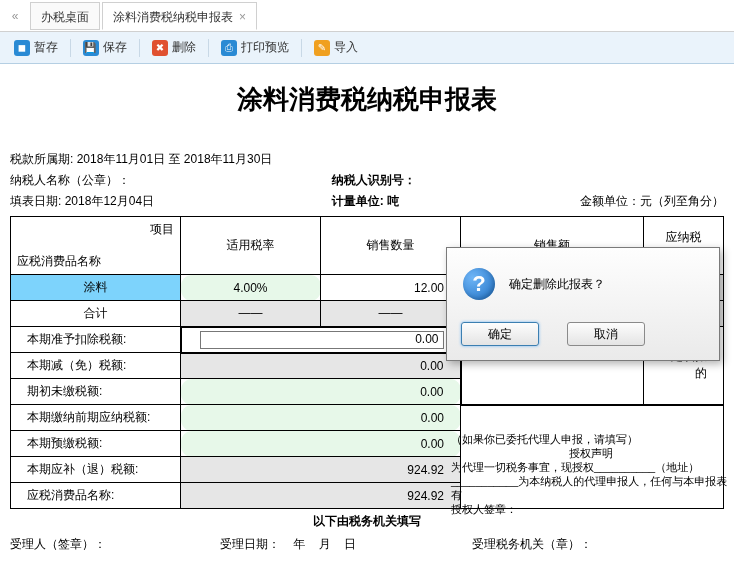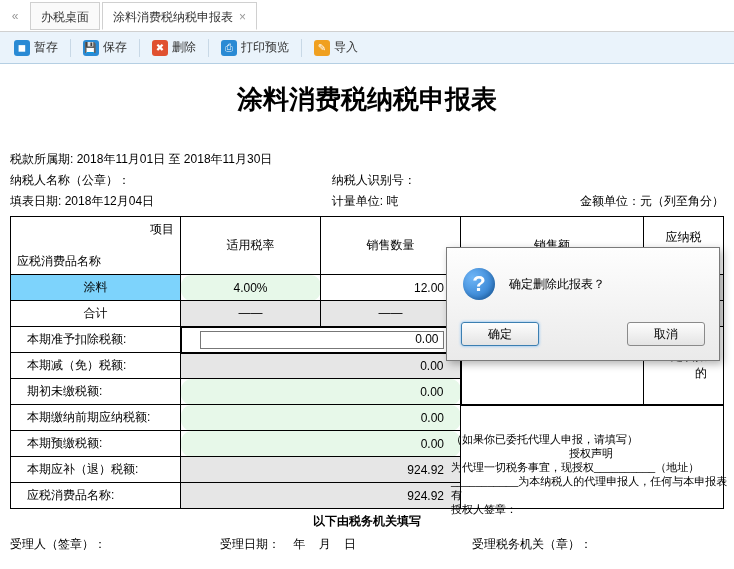--- a/index.html
+++ b/index.html
@@ -78,21 +78,21 @@
       text-align: center;
       font-size: 26px;
       font-weight: bold;
       padding: 10px 0 32px;
     }
     .meta-row {
       display: flex;
       padding: 2px 0;
     }
     .meta-left { flex: 1.1; }
-    .meta-mid { flex: 0.9; }
+    .meta-mid { flex: 0.9; font-weight: bold; }
     .meta-right { flex: 1; text-align: right; }
 
     table.grid {
       width: 100%;
       border-collapse: collapse;
       margin-top: 4px;
     }
     table.grid td, table.grid th {
       border: 1px solid #000;
       padding: 3px 16px;
@@ -180,22 +180,22 @@
       width: 32px; height: 32px;
       border-radius: 50%;
       background: radial-gradient(circle at 30% 30%, #6fb5f6, #1e6fc3);
       color: #fff;
       display: flex; align-items: center; justify-content: center;
       font-size: 22px; font-weight: bold;
       box-shadow: inset -2px -2px 4px rgba(0,0,0,.2);
     }
     .modal-buttons {
       display: flex;
-      justify-content: space-between;
-      gap: 12px;
+      justify-content: flex-start;
+      gap: 28px;
       padding: 8px 14px 14px;
     }
     .win-btn {
       min-width: 78px;
       height: 24px;
       border: 1px solid #8a8a8a;
       background: linear-gradient(#fdfdfd,#e4e4e4);
       border-radius: 3px;
       cursor: pointer;
       font-size: 12px;

